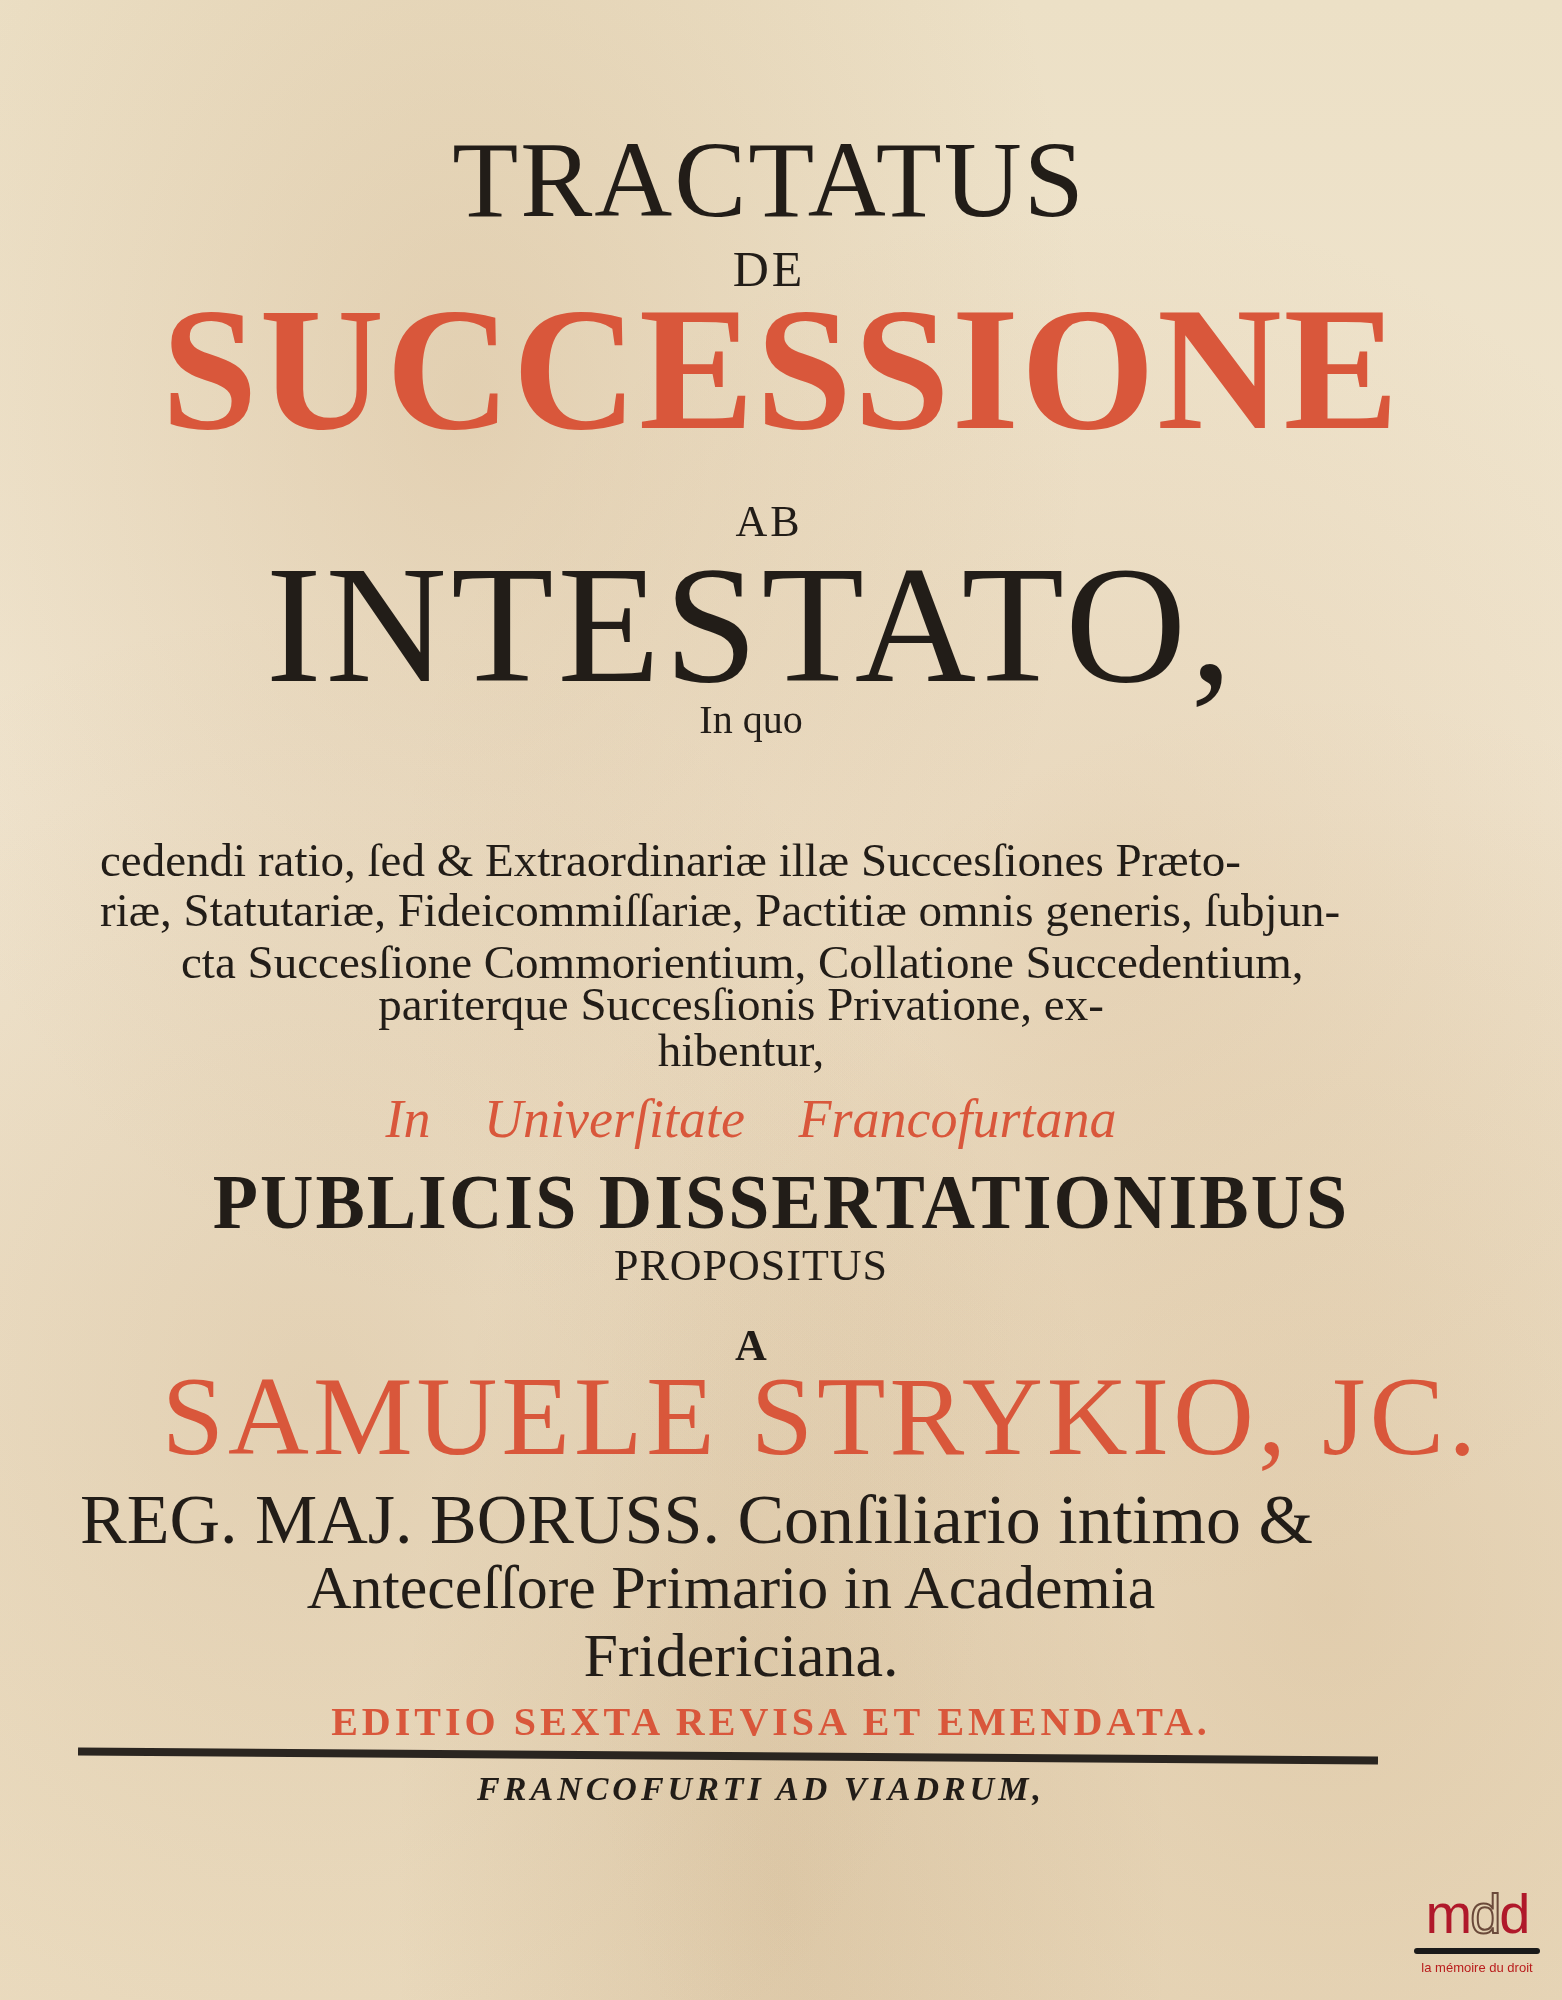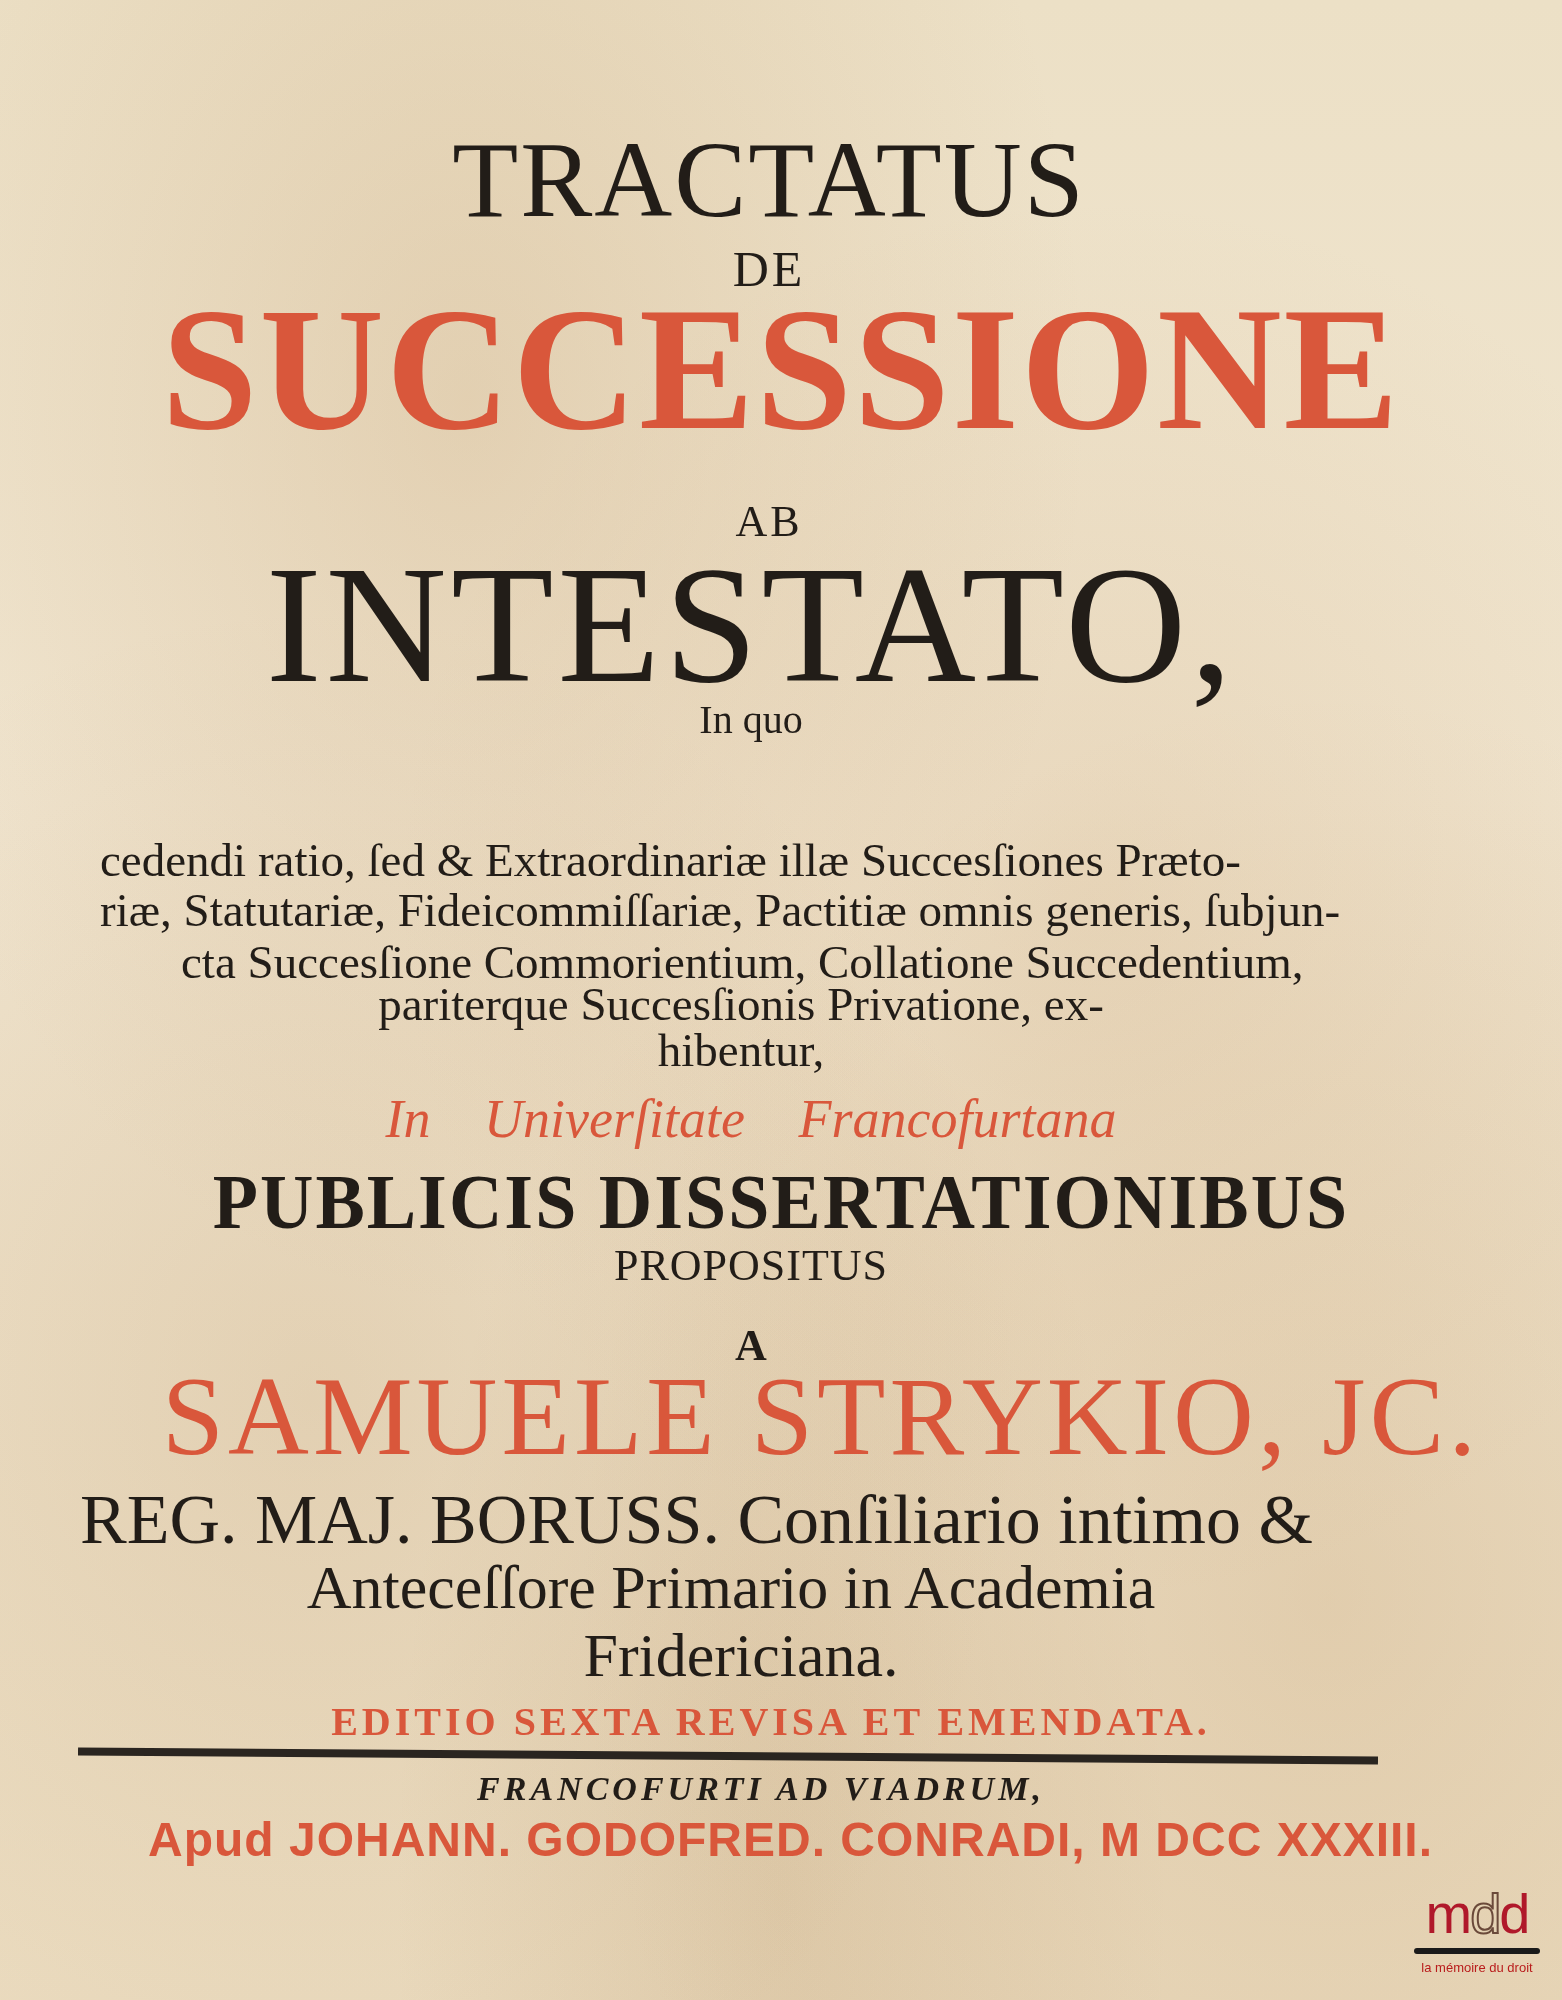--- a/index.html
+++ b/index.html
@@ -75,20 +75,19 @@
   <div class="line black t-publicis">PUBLICIS DISSERTATIONIBUS</div>
   <div class="line black t-propositus">PROPOSITUS</div>
   <div class="line black t-a">A</div>
   <div class="line red t-samuele">SAMUELE STRYKIO, JC.</div>
   <div class="line black t-reg">REG. MAJ. BORUSS. Conſiliario intimo &amp;</div>
   <div class="line black t-ante">Anteceſſore Primario in Academia</div>
   <div class="line black t-frid">Fridericiana.</div>
   <div class="line red t-editio">EDITIO SEXTA REVISA ET EMENDATA.</div>
   <div class="rule"></div>
   <div class="line black t-franco">FRANCOFURTI AD VIADRUM,</div>
-  <div class="line red t-apud">Apud JOHANN. GODOFRED. CONRADI, M DCC XXXIII.</div>
 
   <div class="logo">
     <div class="logo-mark"><span>m</span><span class="mid">d</span><span>d</span></div>
     <div class="logo-bar"></div>
     <div class="logo-tag">la mémoire du droit</div>
   </div>
 </div>
 
 </body></html>

